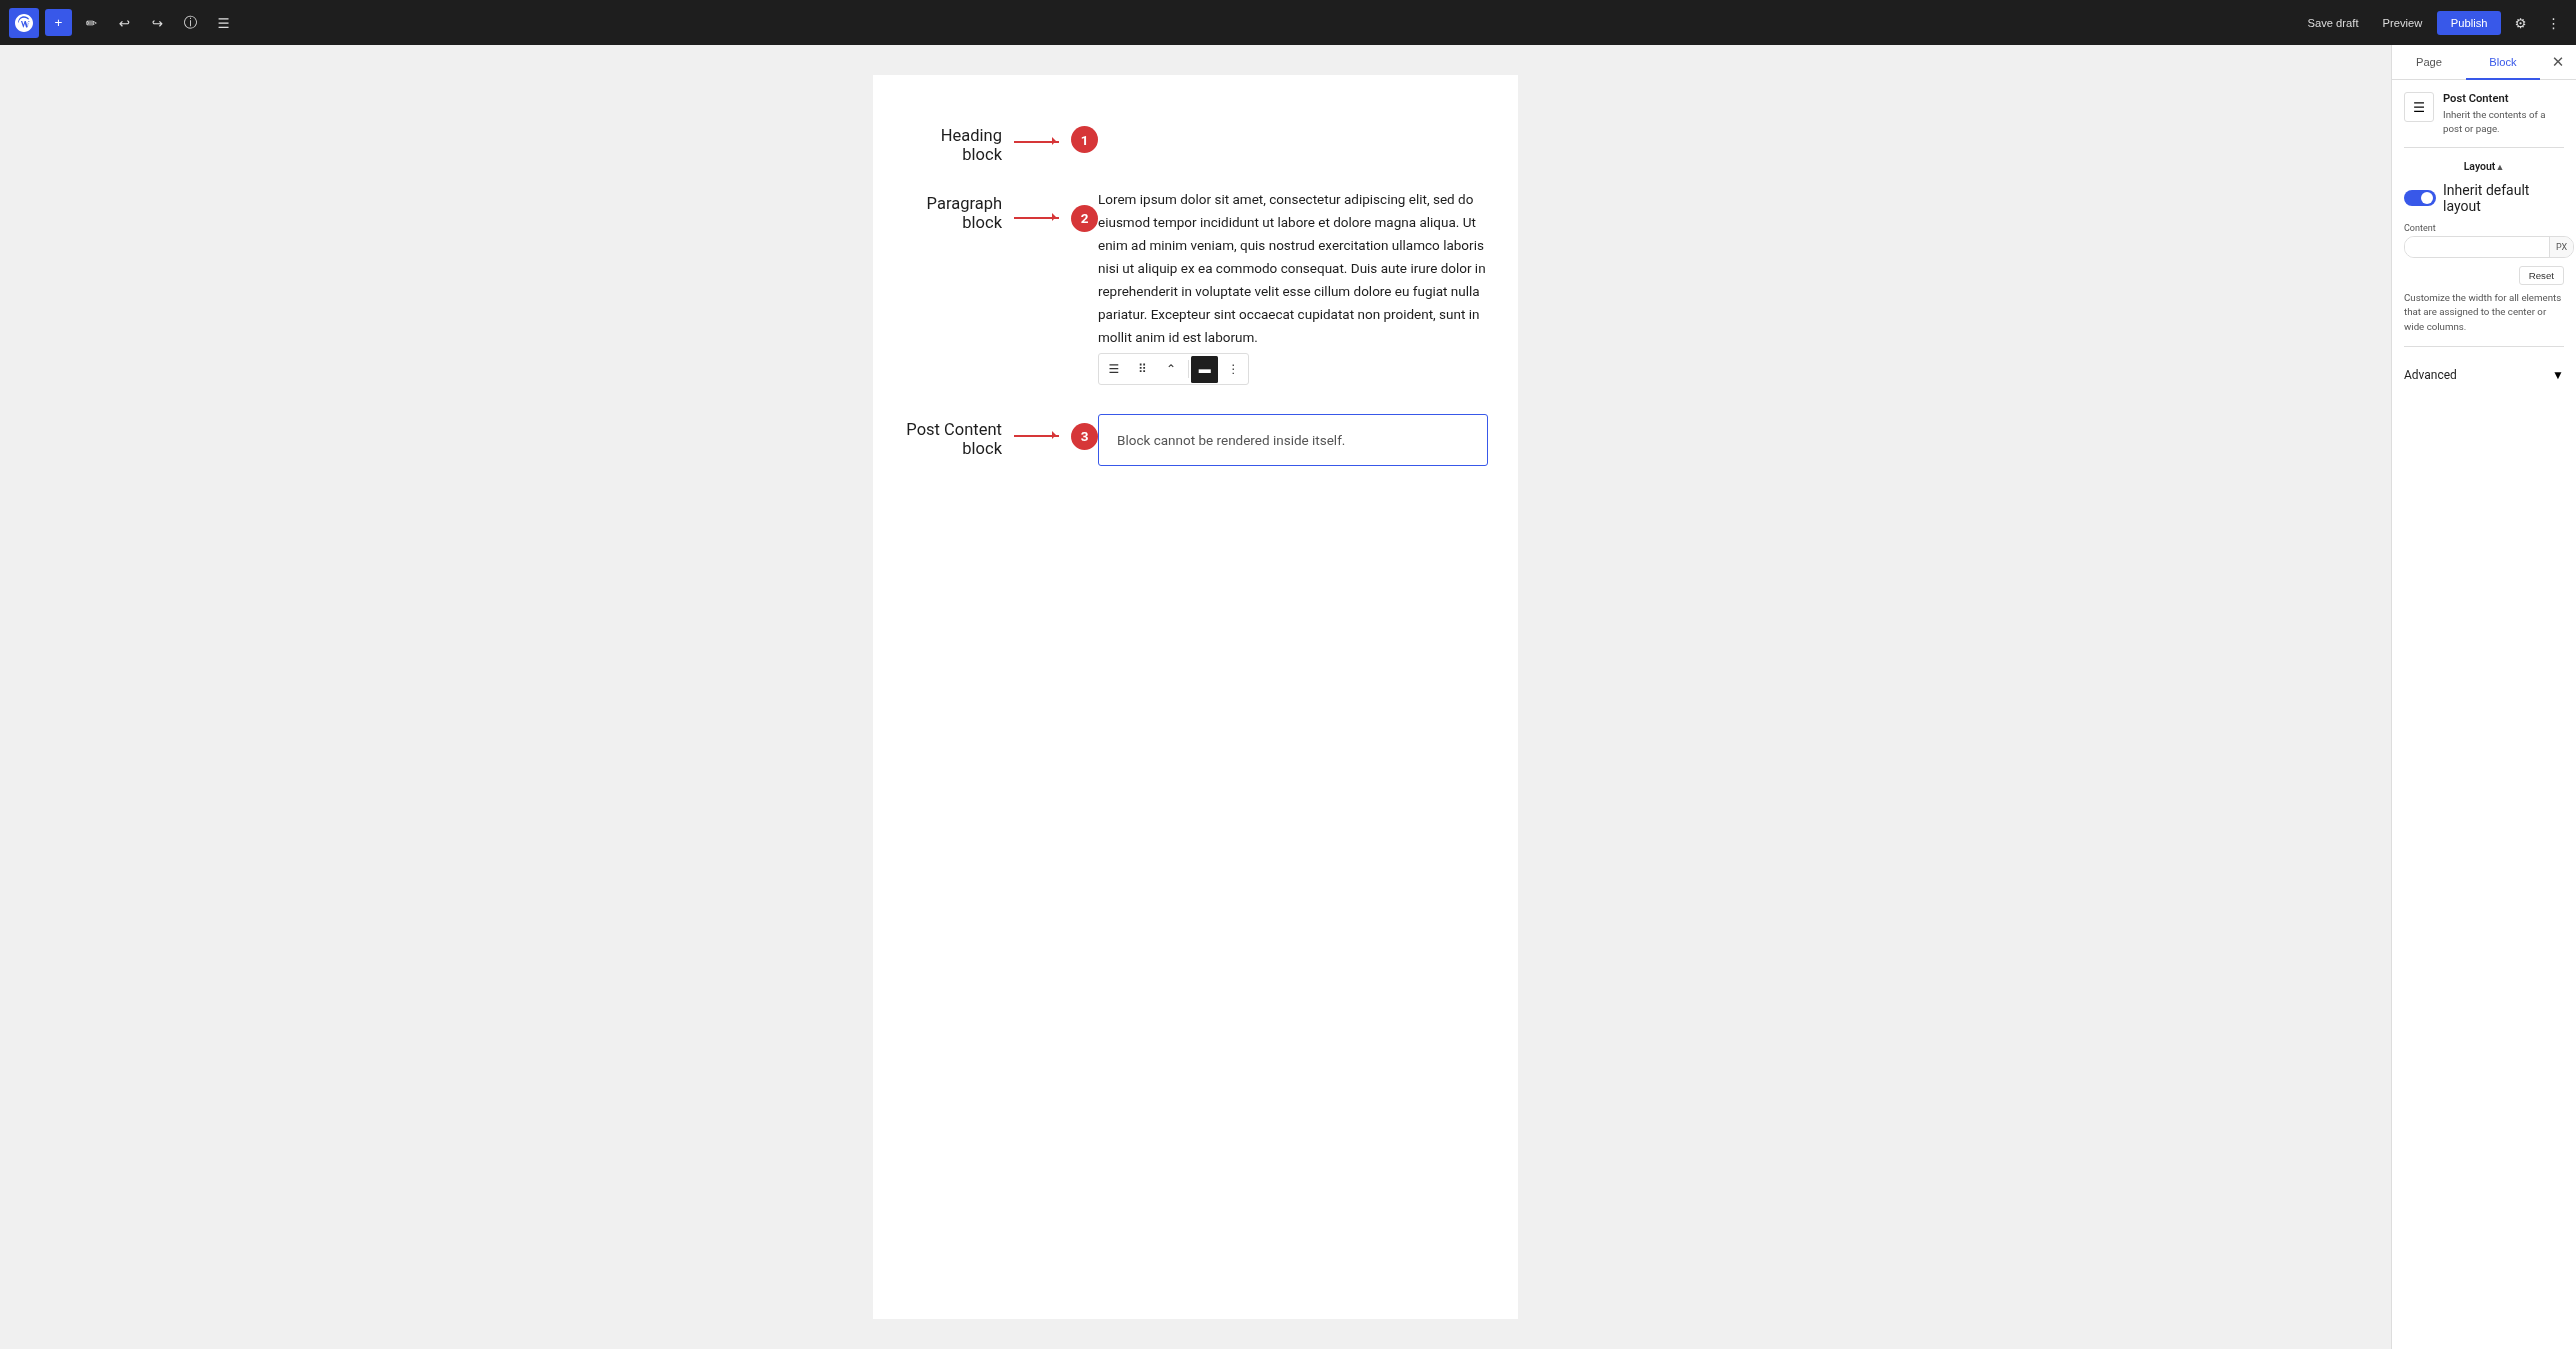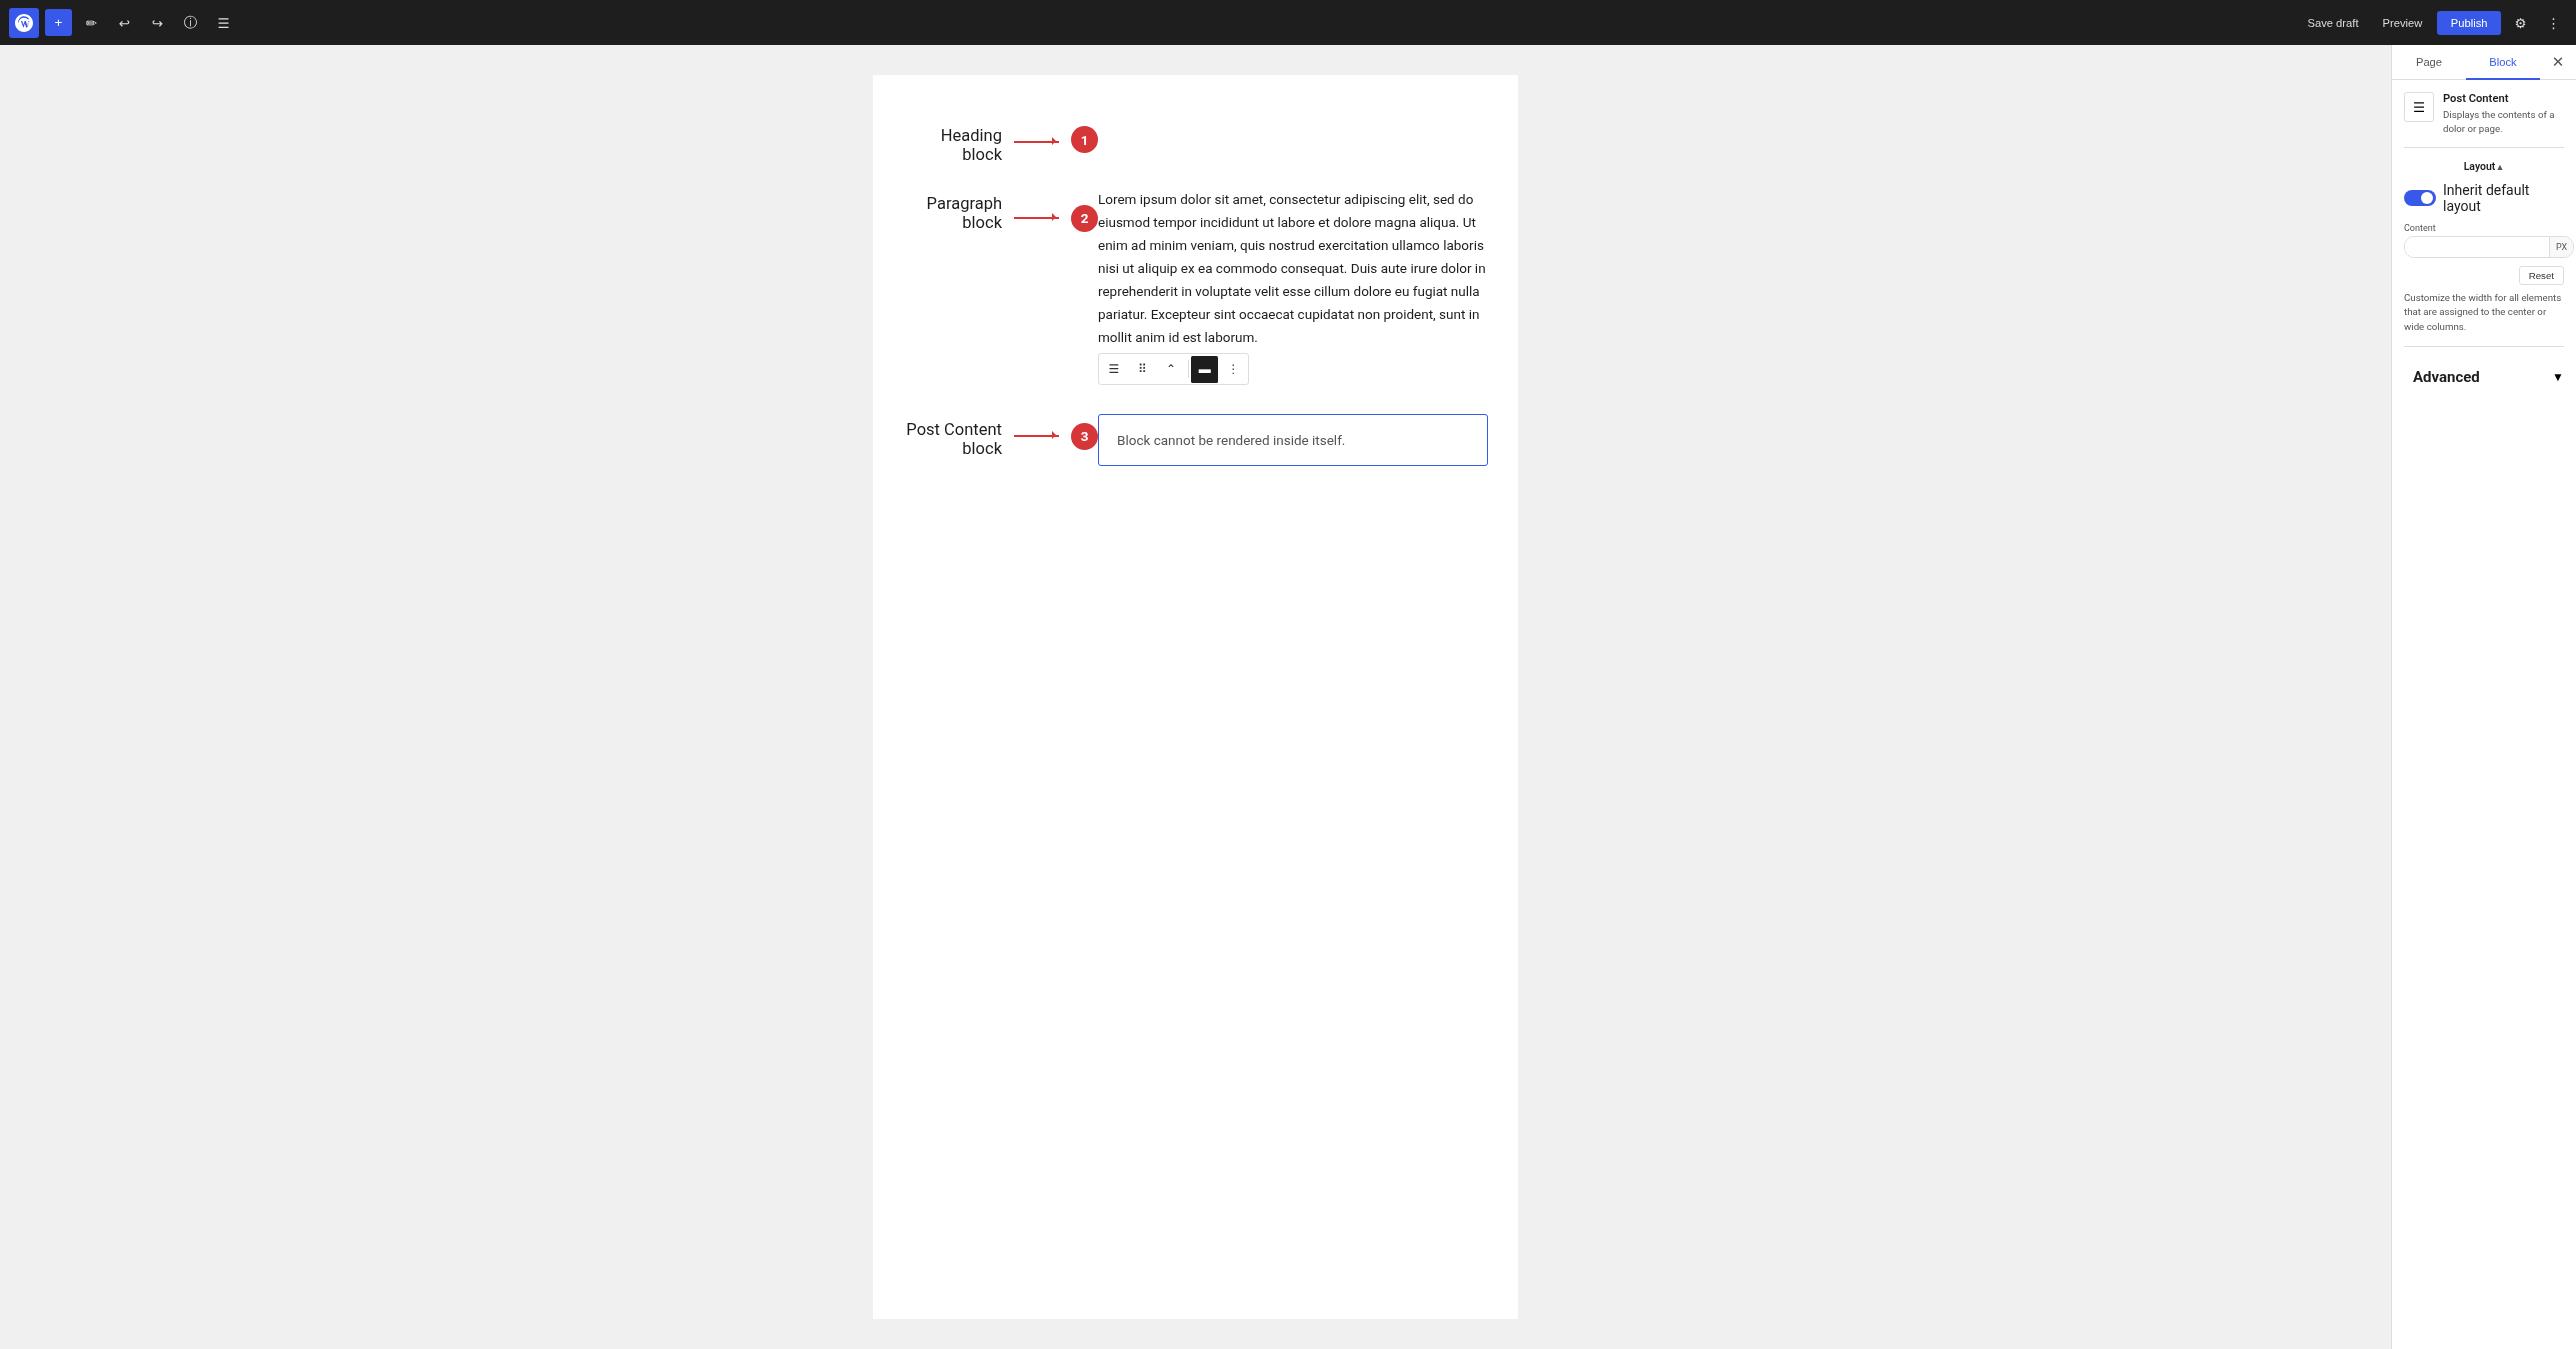--- a/index.html
+++ b/index.html
@@ -209,21 +209,21 @@
     }
 
     .hint-text { font-size: 9.7px; color: #555; line-height: 1.5; }
 
     
     .advanced-section { margin-top: 6px; }
     .advanced-header {
       display: flex; align-items: center; justify-content: space-between;
       cursor: pointer; padding: 9px 0;
     }
-    .advanced-title { font-size: 15px; font-weight: 700; color: #1e1e1e; margin-left: 9px; }
+    .advanced-title { font-size: 12px; font-weight: 400; color: #1e1e1e; }
   </style>
 </head>
 <body>
 
 <div class="topbar">
   <div class="wp-logo">
     <svg viewBox="0 0 20 20" xmlns="http://www.w3.org/2000/svg">
       <path d="M10 0C4.477 0 0 4.477 0 10s4.477 10 10 10 10-4.477 10-10S15.523 0 10 0zm-.92 14.975L6.63 7.725h1.394l1.357 4.17 1.32-4.17h1.32l1.32 4.17 1.357-4.17h1.394l-2.45 7.25h-1.32l-1.394-4.285-1.394 4.285H9.08zm-5.62-4.975C3.46 5.49 6.46 2.54 10 2.54c2.32 0 4.38 1.134 5.664 2.877l-1.037.755A6.02 6.02 0 0010 4.08c-3.025 0-5.497 2.244-5.912 5.153L3.46 10zm11.63 1.18c-.096.84-.374 1.626-.796 2.32L13.57 12.5A5.98 5.98 0 0014 10c0-.406-.042-.8-.118-1.18l1.516-.55c.142.56.222 1.144.222 1.73 0 .397-.034.786-.098 1.168-.004.024-.008.048-.012.072l-.44-.065z"></path>
     </svg>
   </div>
@@ -338,21 +338,21 @@
     </div>
 
     <div class="sidebar-body">
 
       <div class="block-info">
         <div class="block-icon">
           <span>☰</span>
         </div>
         <div class="block-info-text">
           <h3>Post Content</h3>
-          <p>Displays the contents of a dolor or page.</p>
+          <p>Inherit the contents of a post or page.</p>
         </div>
       </div>
 
       <div class="divider"></div>
 
       <div>
         <div class="section-header">
           <span class="section-title">Layout</span>
           <span class="section-chevron">▲</span>
         </div>

